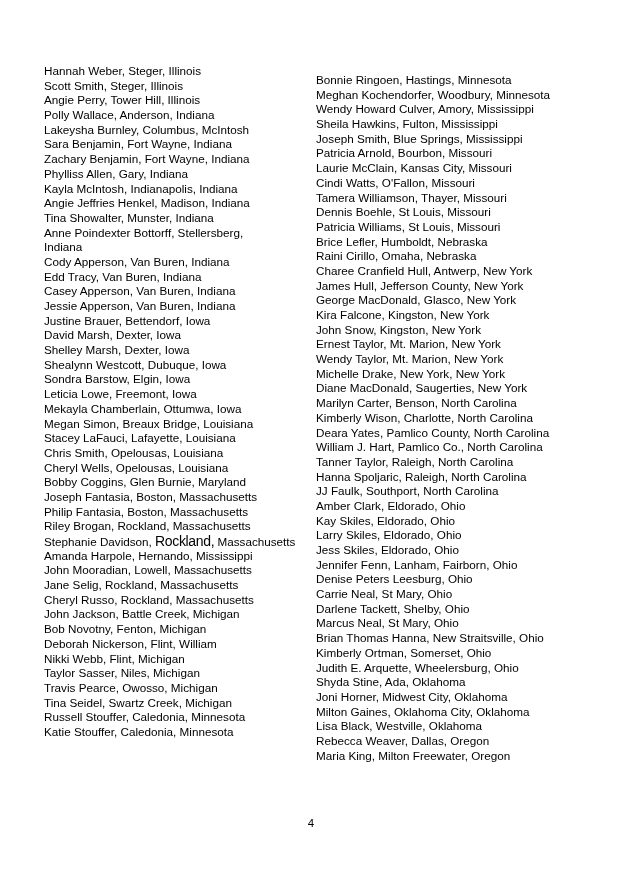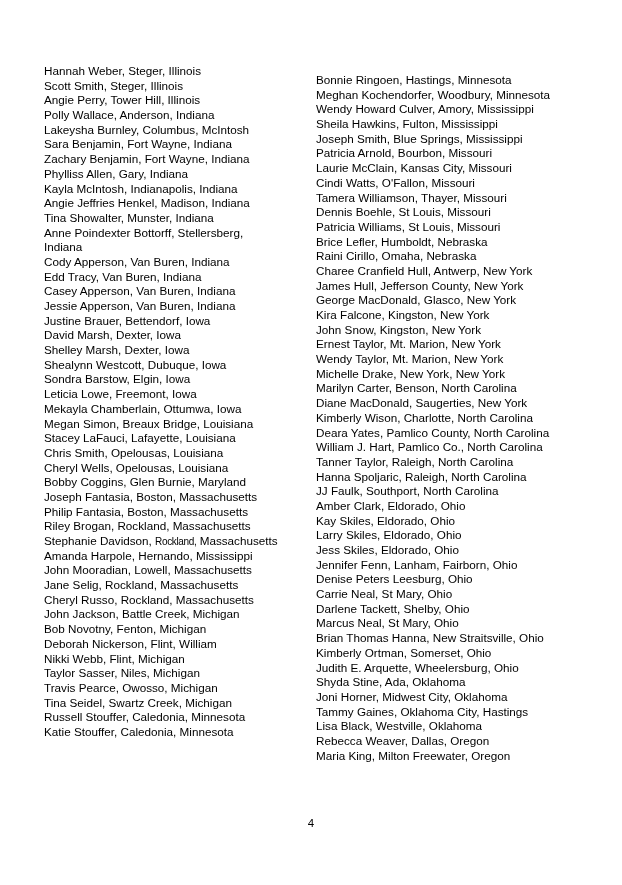--- a/index.html
+++ b/index.html
@@ -14,21 +14,21 @@
   }
   .column {
     position: absolute;
     top: 64px;
     font-size: 11.7px;
     line-height: 14.7px;
   }
   .col-left  { left: 44px;  width: 272px; }
   .col-right { left: 316px; width: 300px; margin-top: 9px; }
   .line { white-space: nowrap; height: 14.7px; }
-  .condensed { font-size: 10px; letter-spacing: -0.35px; }
+  .condensed { font-size: 14px; letter-spacing: -0.35px; }
   .page-number {
     position: absolute;
     top: 816px;
     left: 0;
     width: 622px;
     text-align: center;
     font-size: 11.5px;
     line-height: 14.7px;
   }
 </style>
@@ -99,41 +99,41 @@
       <div class="line">Brice Lefler, Humboldt, Nebraska</div>
       <div class="line">Raini Cirillo, Omaha, Nebraska</div>
       <div class="line">Charee Cranfield Hull, Antwerp, New York</div>
       <div class="line">James Hull, Jefferson County, New York</div>
       <div class="line">George MacDonald, Glasco, New York</div>
       <div class="line">Kira Falcone, Kingston, New York</div>
       <div class="line">John Snow, Kingston, New York</div>
       <div class="line">Ernest Taylor, Mt. Marion, New York</div>
       <div class="line">Wendy Taylor, Mt. Marion, New York</div>
       <div class="line">Michelle Drake, New York, New York</div>
+      <div class="line">Diane MacDonald, Saugerties, New York</div>
       <div class="line">Marilyn Carter, Benson, North Carolina</div>
-      <div class="line">Diane MacDonald, Saugerties, New York</div>
       <div class="line">Kimberly Wison, Charlotte, North Carolina</div>
       <div class="line">Deara Yates, Pamlico County, North Carolina</div>
       <div class="line">William J. Hart, Pamlico Co., North Carolina</div>
       <div class="line">Tanner Taylor, Raleigh, North Carolina</div>
       <div class="line">Hanna Spoljaric, Raleigh, North Carolina</div>
       <div class="line">JJ Faulk, Southport, North Carolina</div>
       <div class="line">Amber Clark, Eldorado, Ohio</div>
       <div class="line">Kay Skiles, Eldorado, Ohio</div>
       <div class="line">Larry Skiles, Eldorado, Ohio</div>
       <div class="line">Jess Skiles, Eldorado, Ohio</div>
       <div class="line">Jennifer Fenn, Lanham, Fairborn, Ohio</div>
       <div class="line">Denise Peters Leesburg, Ohio</div>
       <div class="line">Carrie Neal, St Mary, Ohio</div>
       <div class="line">Darlene Tackett, Shelby, Ohio</div>
       <div class="line">Marcus Neal, St Mary, Ohio</div>
       <div class="line">Brian Thomas Hanna, New Straitsville, Ohio</div>
       <div class="line">Kimberly Ortman, Somerset, Ohio</div>
       <div class="line">Judith E. Arquette, Wheelersburg, Ohio</div>
       <div class="line">Shyda Stine, Ada, Oklahoma</div>
       <div class="line">Joni Horner, Midwest City, Oklahoma</div>
-      <div class="line">Tammy Gaines, Oklahoma City, Hastings</div>
+      <div class="line">Milton Gaines, Oklahoma City, Oklahoma</div>
       <div class="line">Lisa Black, Westville, Oklahoma</div>
       <div class="line">Rebecca Weaver, Dallas, Oregon</div>
       <div class="line">Maria King, Milton Freewater, Oregon</div>
     </div>
   <div class="page-number">4</div>
 </div>
 
 </body></html>

